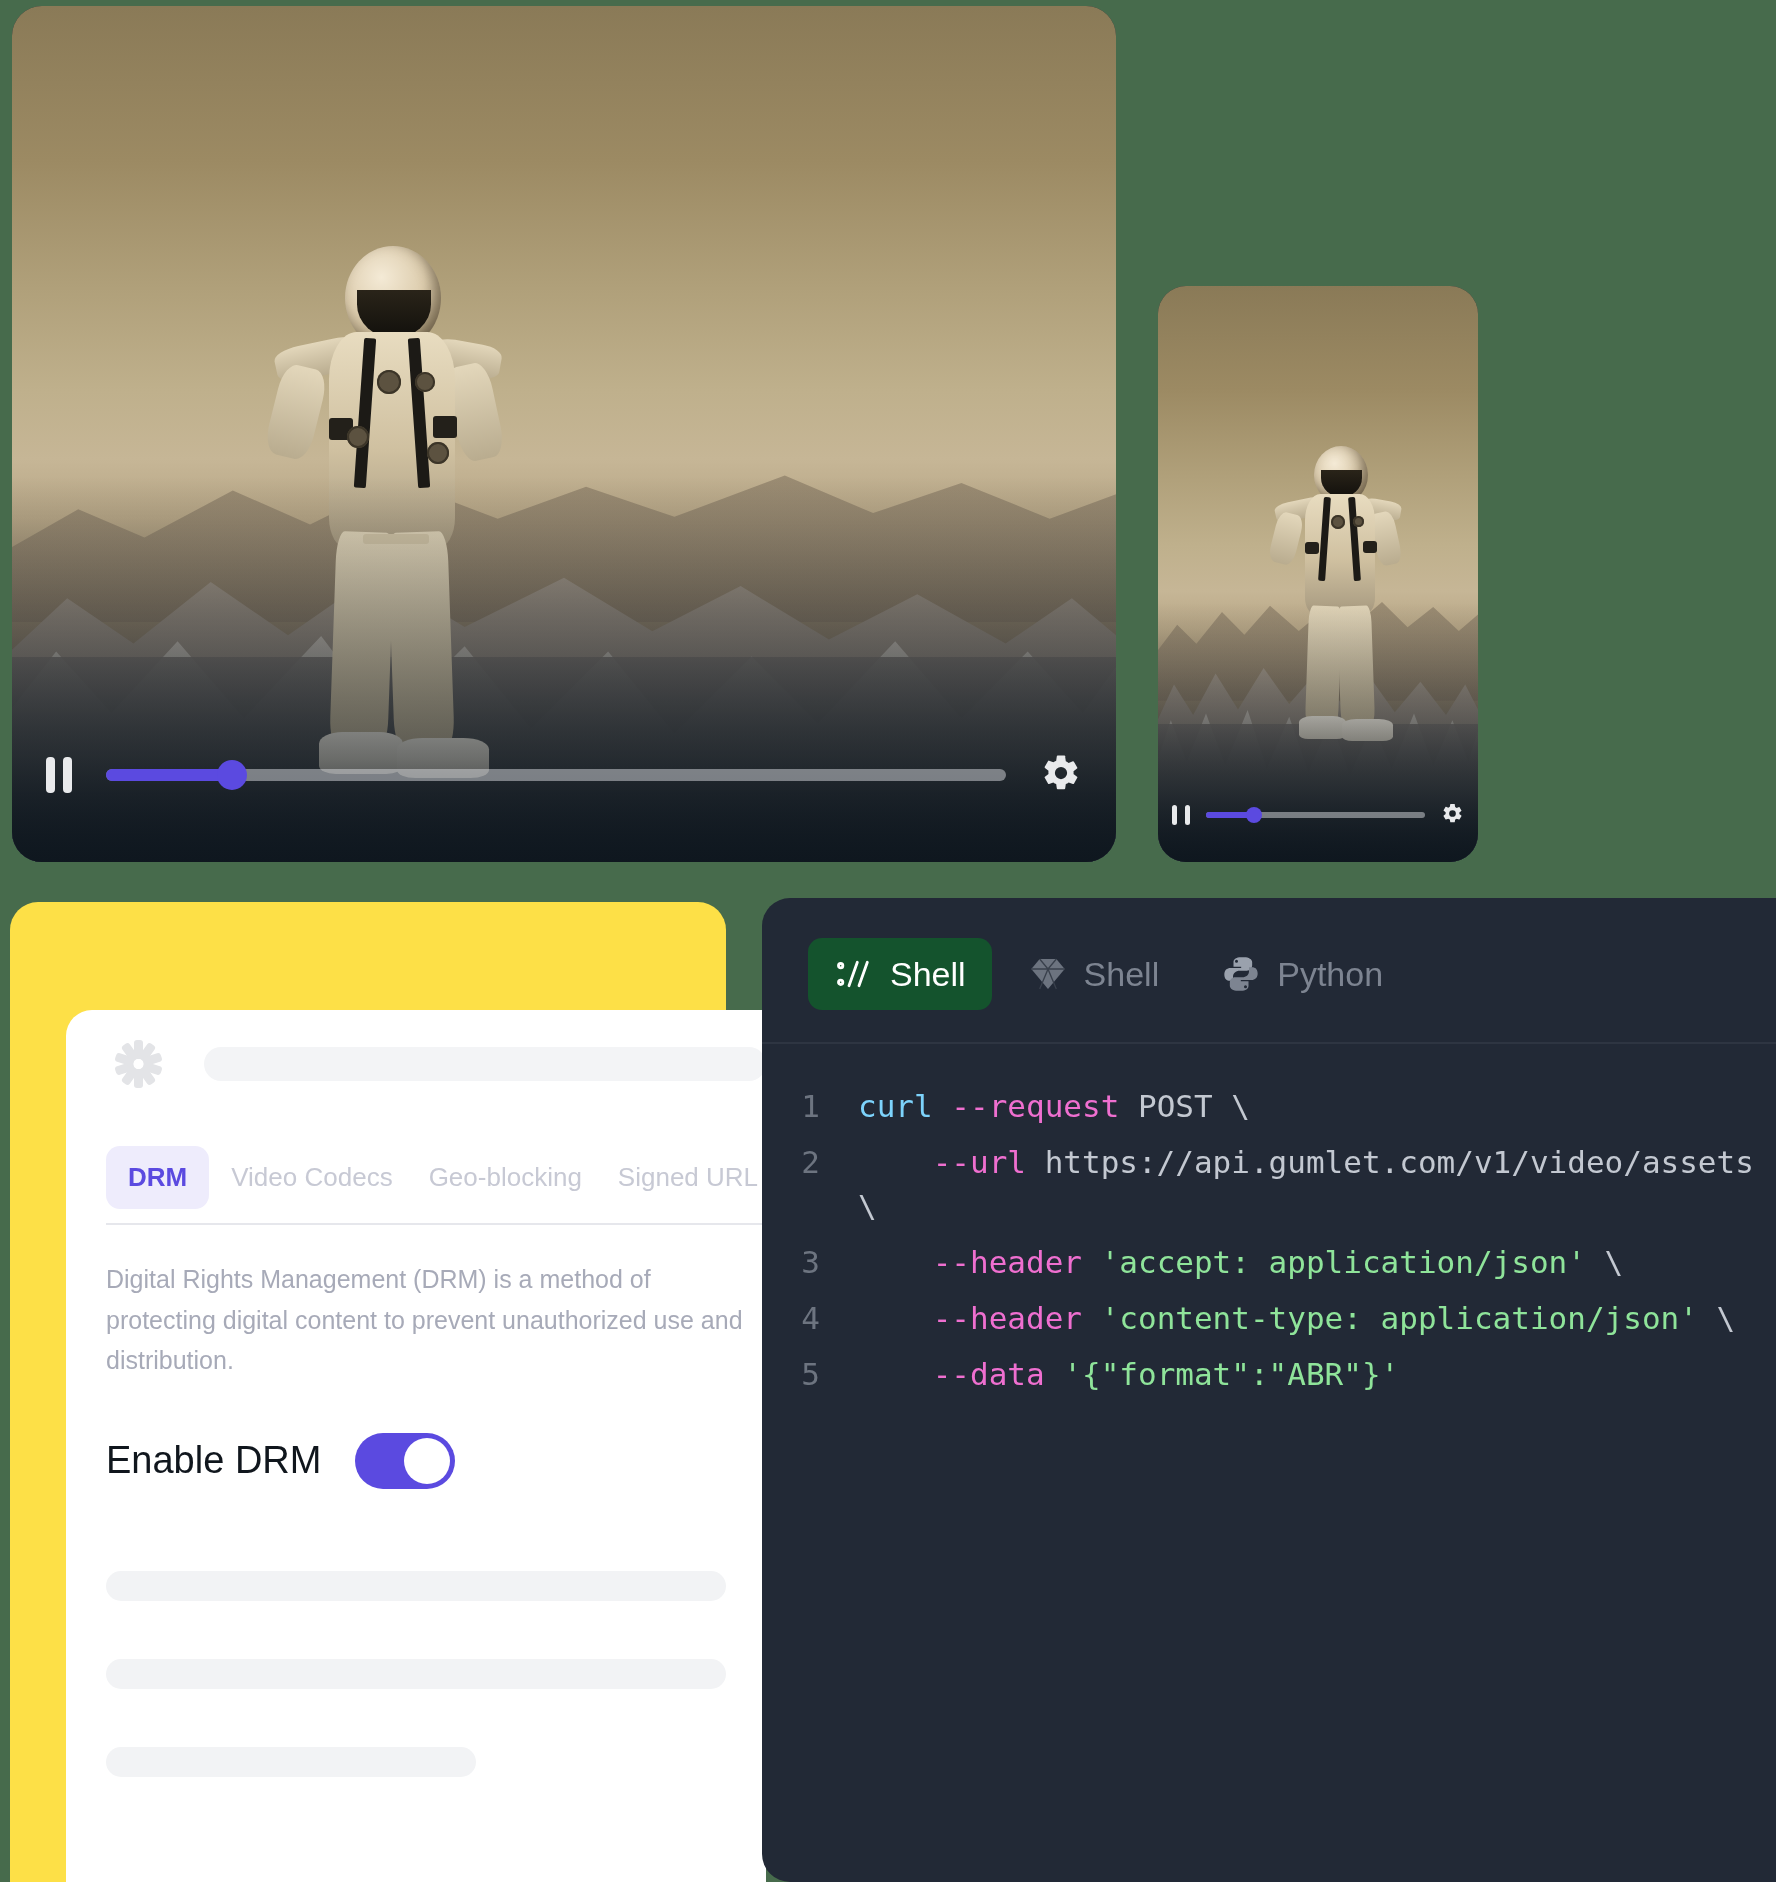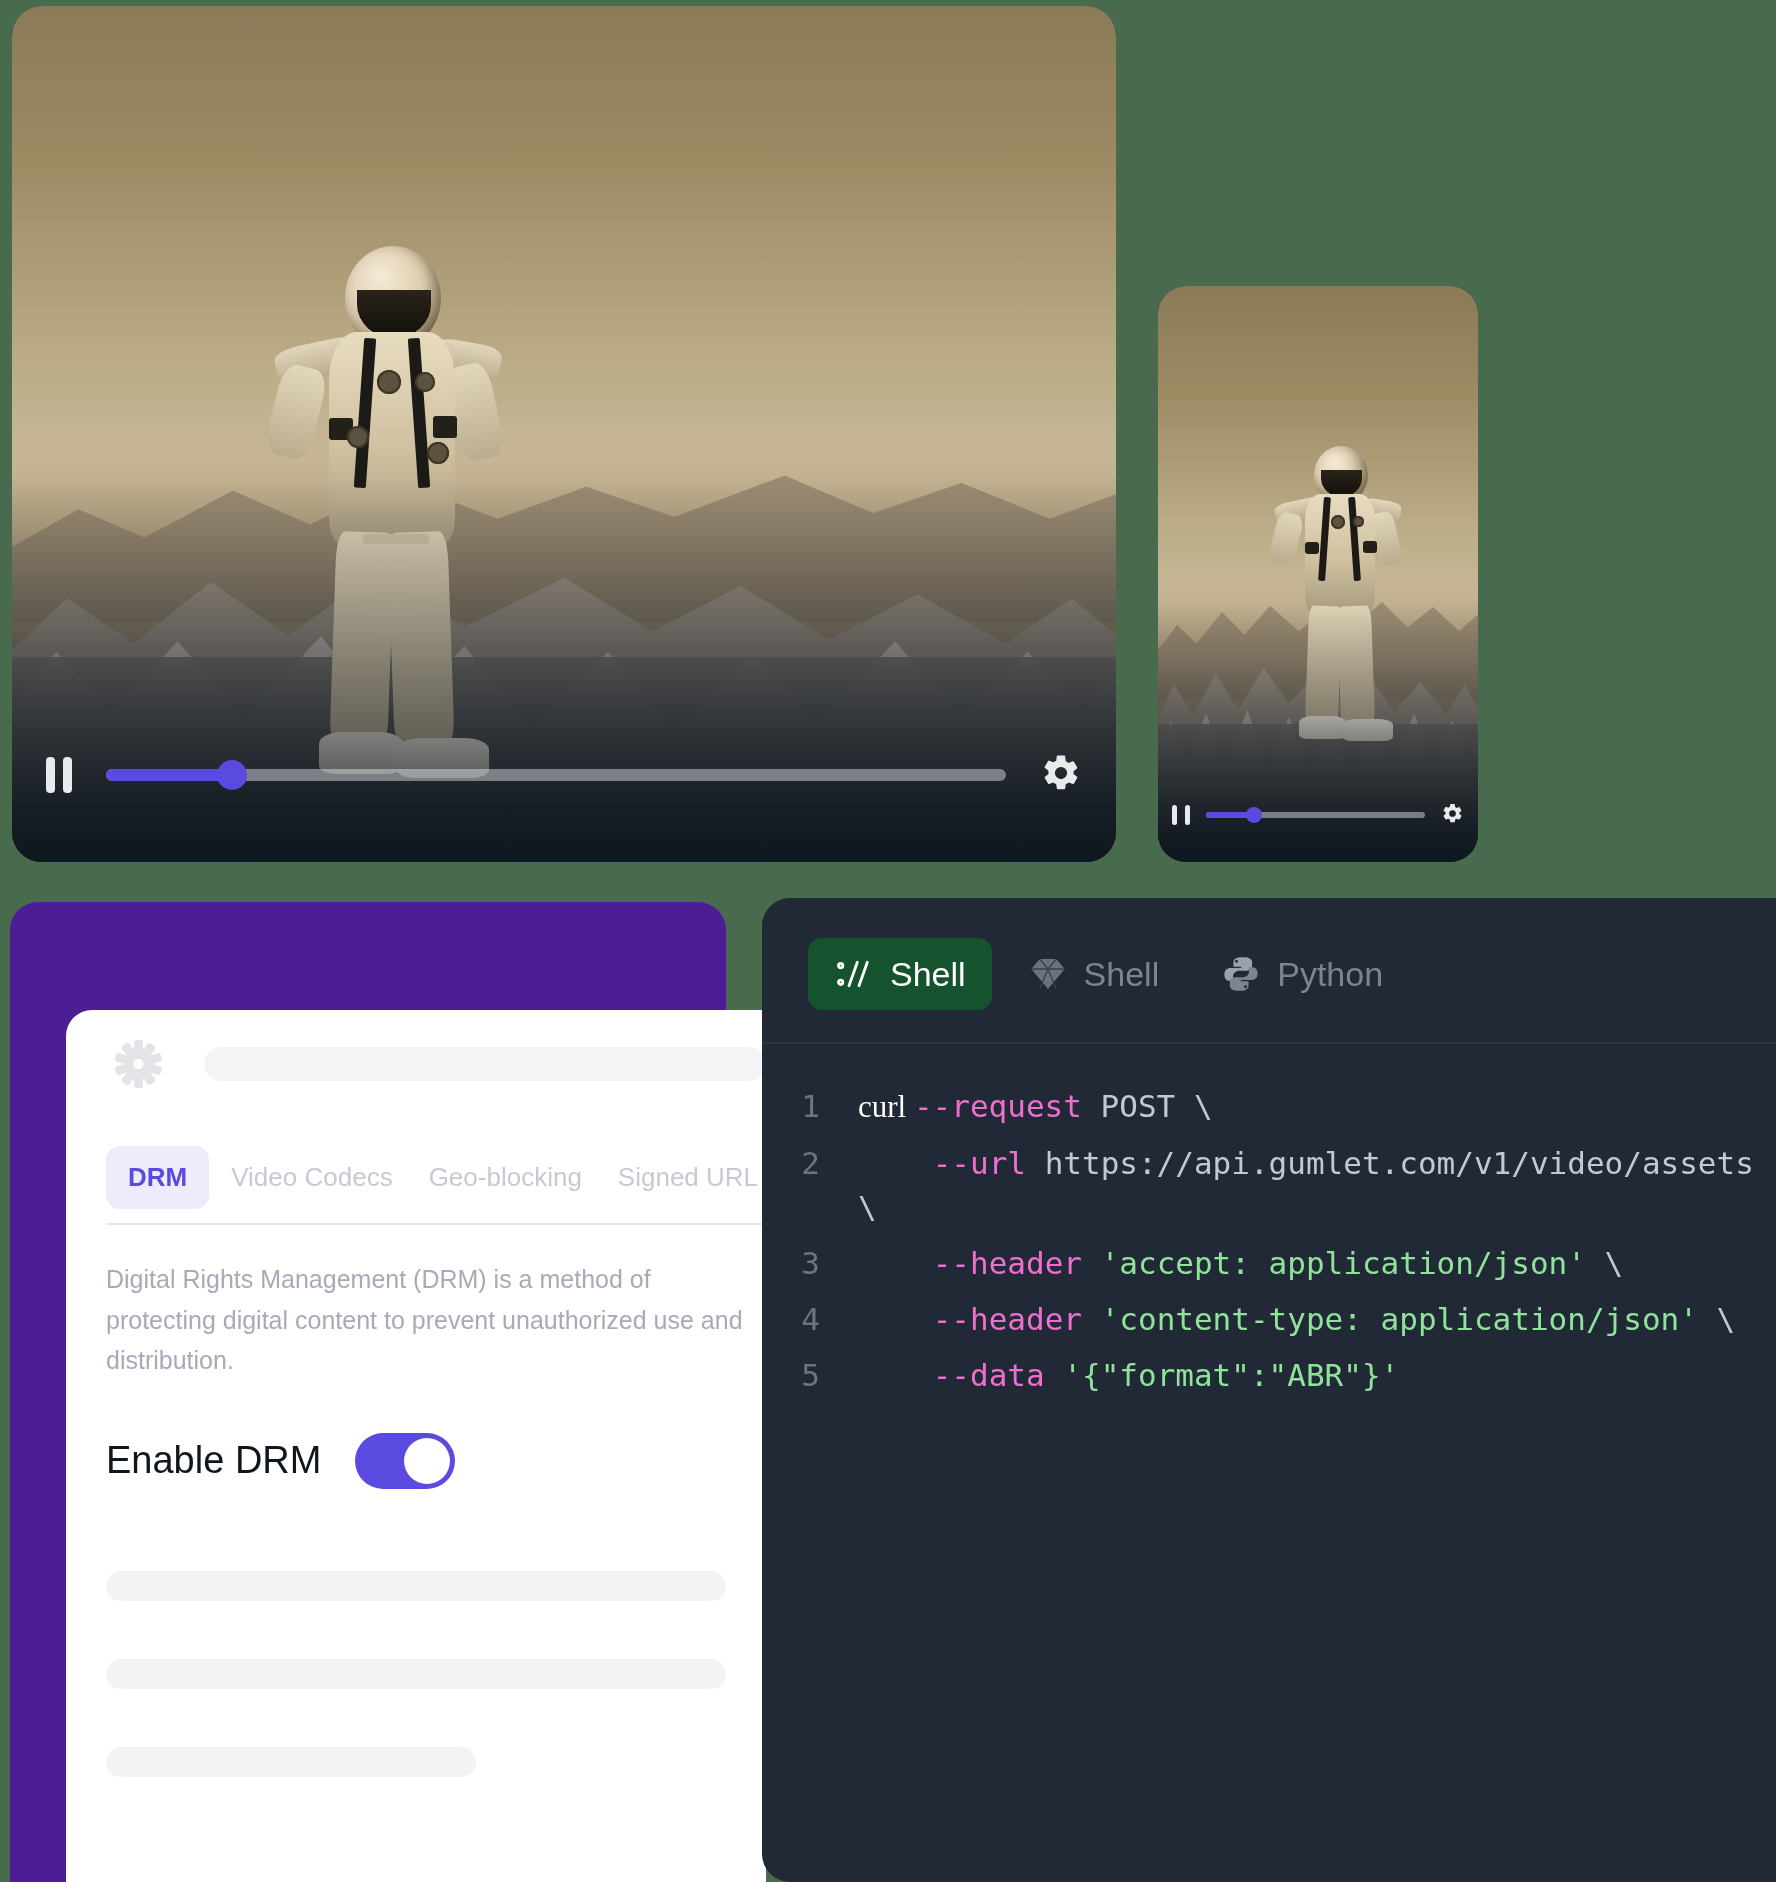--- a/index.html
+++ b/index.html
@@ -117,21 +117,21 @@
   }
   .ctrl-mobile { height: 72px; padding: 0 14px 22px 14px; }
   .ctrl-mobile .pause-icon span { width: 5px; height: 20px; }
   .ctrl-mobile .seek { height: 6px; margin: 0 16px; border-radius: 5px; }
   .ctrl-mobile .seek .knob { width: 16px; height: 16px; }
 
   
   .drm-outer {
     position: absolute; left: 10px; top: 902px;
     width: 716px; height: 980px;
-    background: #4c1d95;
+    background: #fde047;
     border-radius: 28px 28px 0 0;
   }
   .drm-inner {
     position: absolute; left: 56px; top: 108px;
     width: 700px; height: 872px;
     background: #ffffff;
     border-radius: 26px 0 0 0;
     overflow: hidden;
   }
   .drm-topbar { display: flex; align-items: center; padding: 28px 0 0 46px; }
@@ -205,21 +205,21 @@
     padding: 34px 0 0 0;
     font-family: "DejaVu Sans Mono", monospace;
     font-size: 31px; line-height: 1.42;
   }
   .code-line { display: flex; padding: 6px 0; }
   .ln {
     flex: 0 0 96px; text-align: right; padding-right: 38px;
     color: #6d7480; user-select: none;
   }
   .lc { flex: 1 1 auto; color: #c3c8d1; white-space: pre-wrap; word-break: break-word; padding-right: 20px; }
-  .tk-fn { color: #ffffff; font-family: Liberation Serif, serif; }
+  .tk-fn { color: #7dd3fc; }
   .tk-flag { color: #ef6fd0; }
   .tk-str { color: #8fe49a; }
   .tk-plain { color: #c3c8d1; }
 </style>
 </head>
 <body>
 
 <div class="stage">
 
   <div class="player-desktop">

